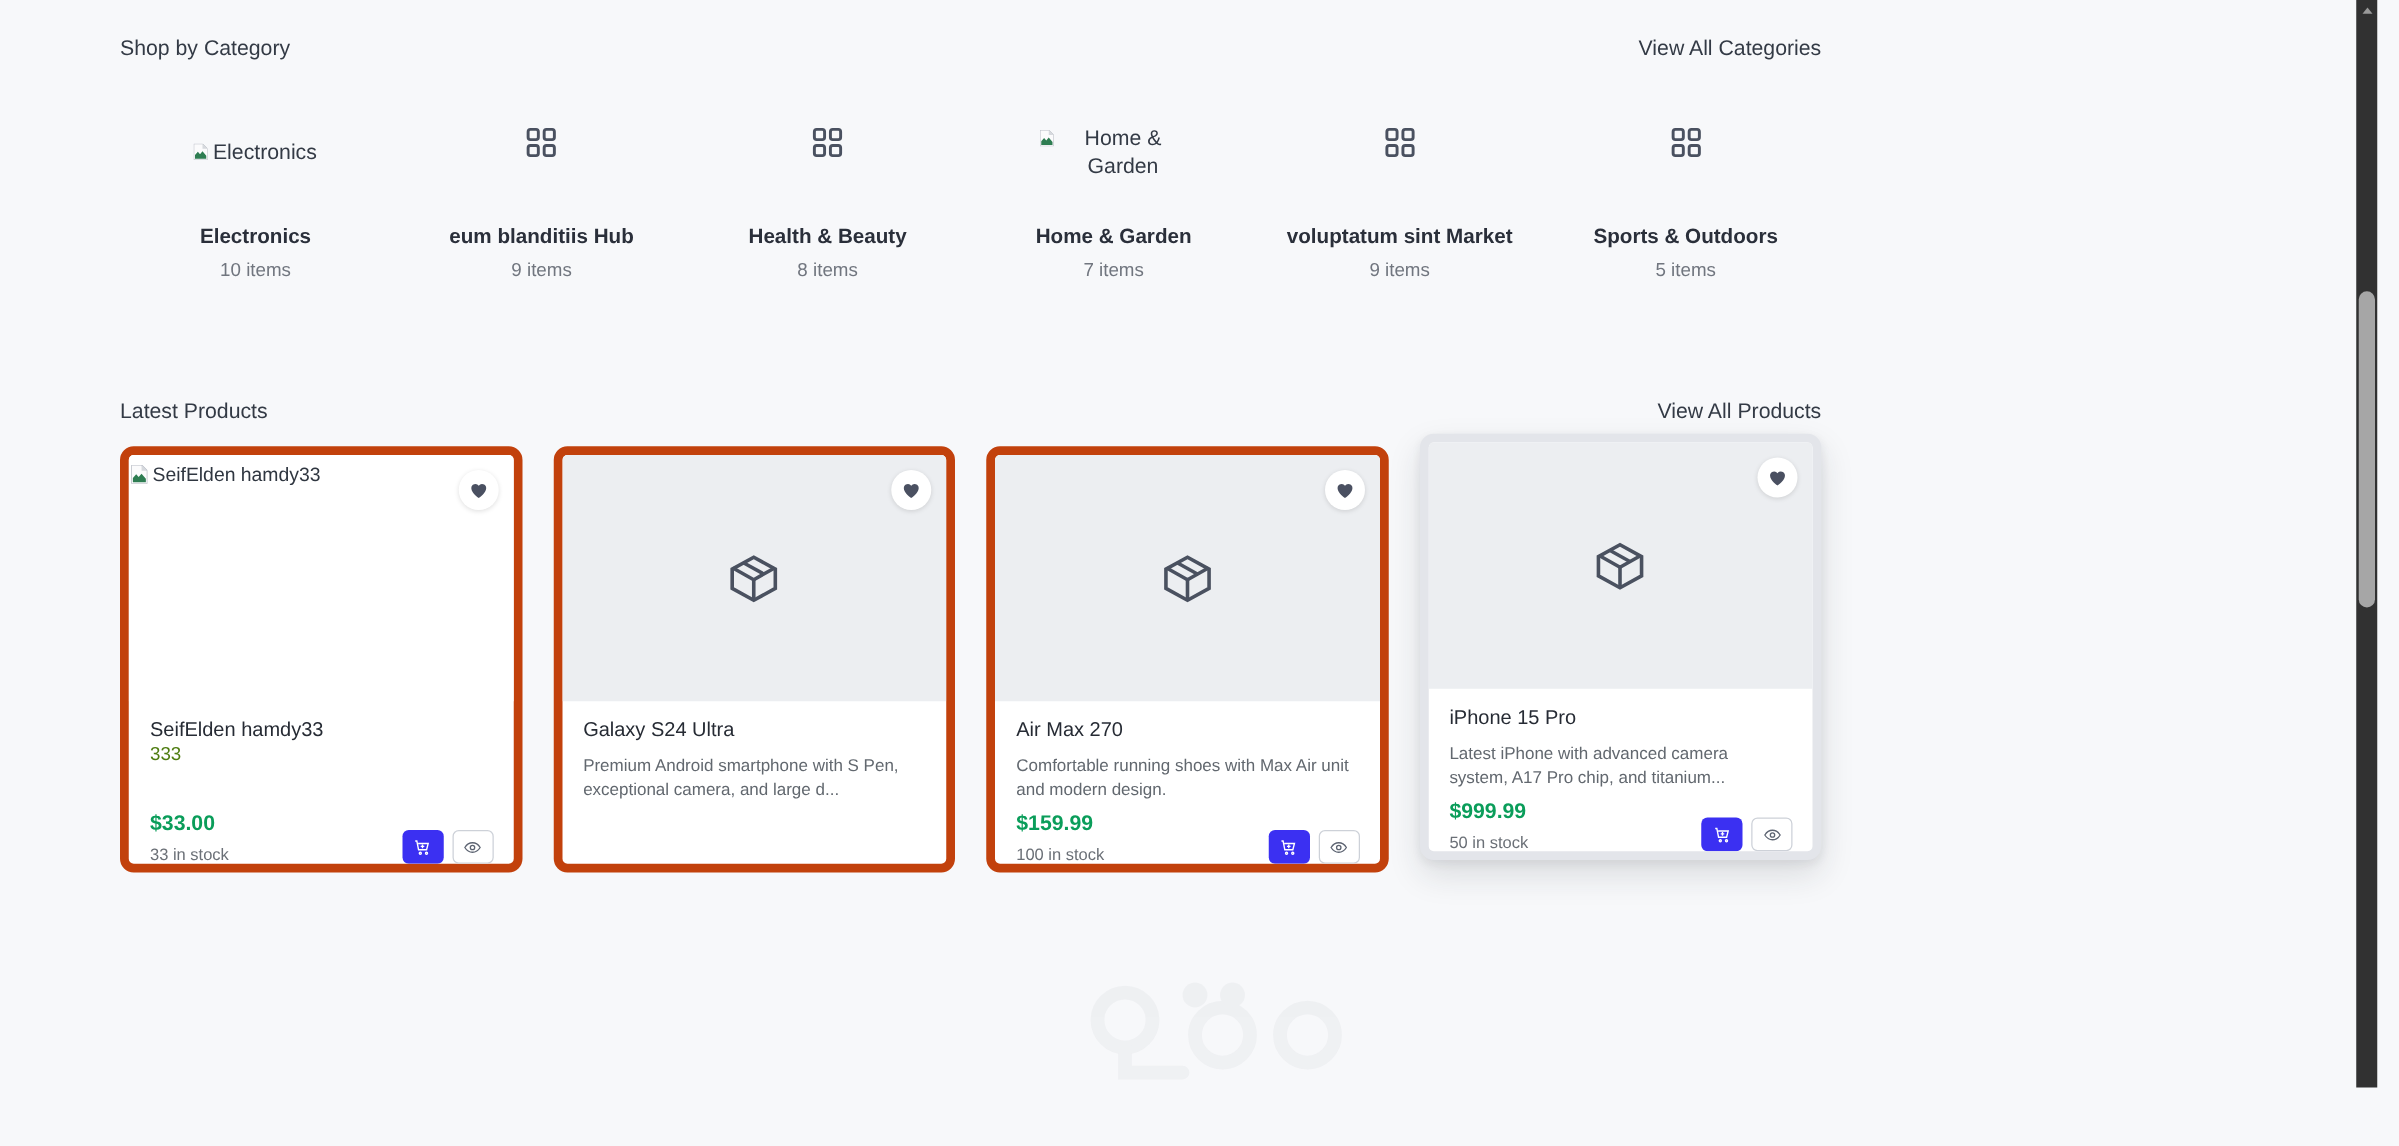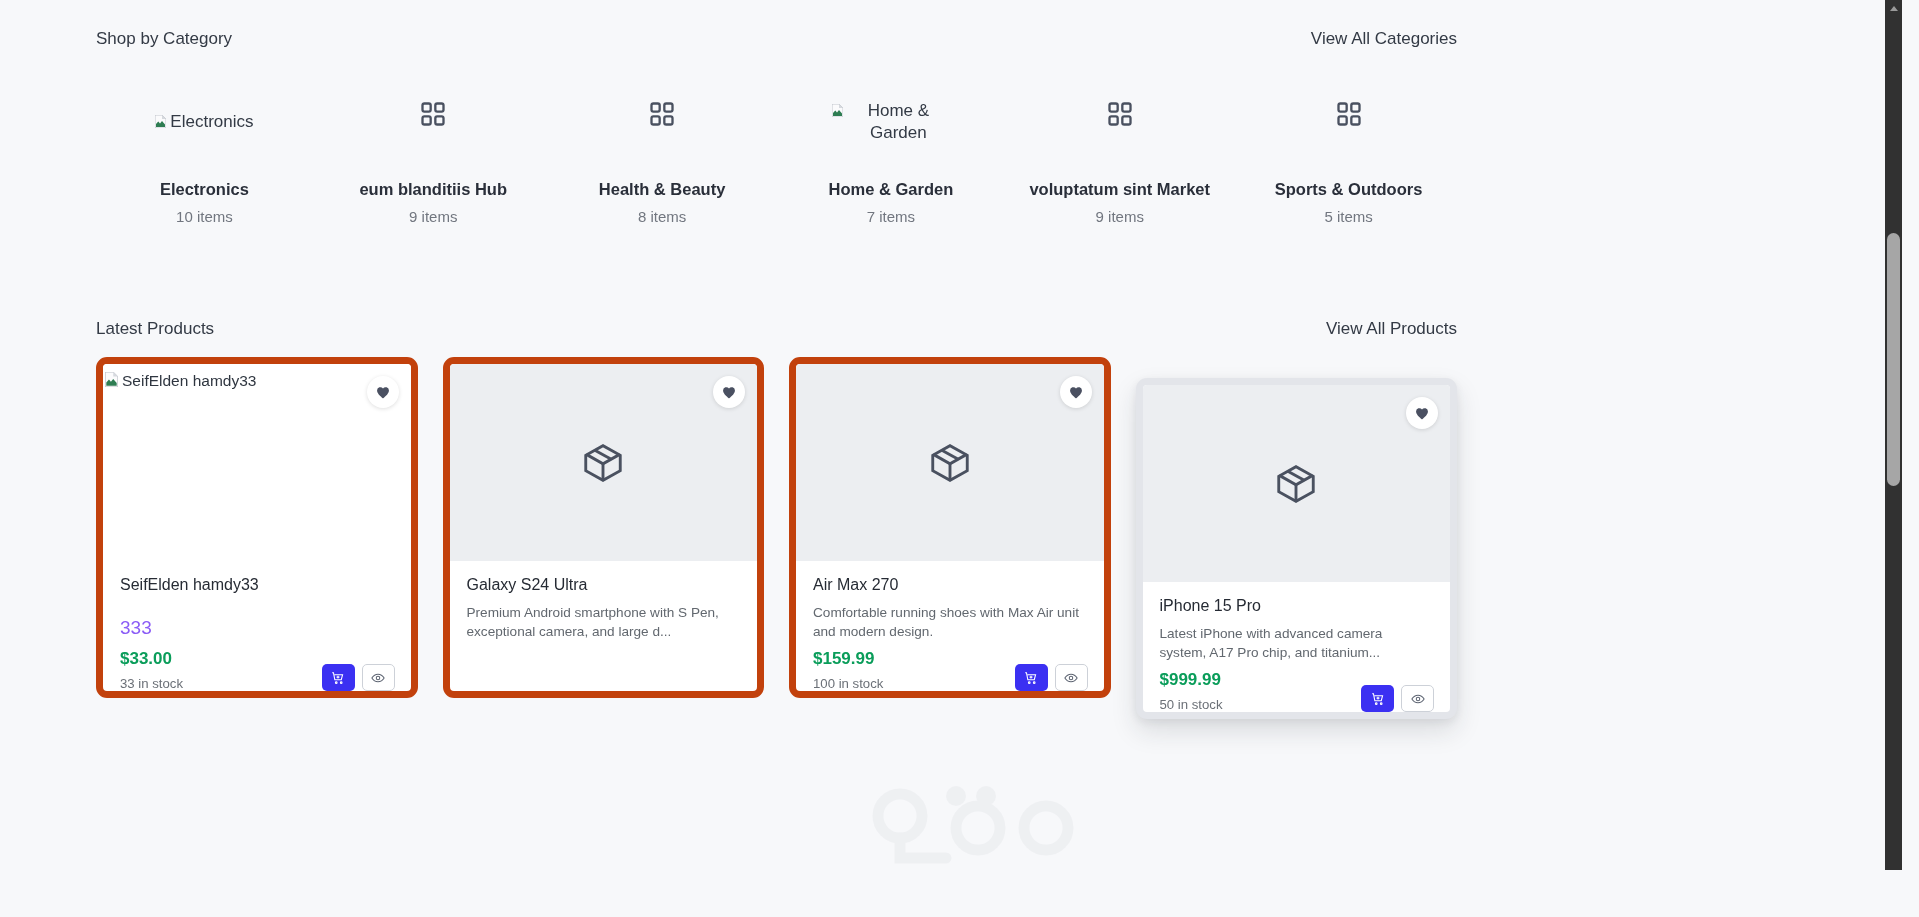--- a/index.html
+++ b/index.html
@@ -93,21 +93,20 @@
     background: #ffffff;
     border: 7px solid #c2410c;
     border-radius: 11px;
     overflow: hidden;
     height: 341px;
   }
   .card.raised {
     transform: translateY(-10px);
     box-shadow: 0 12px 26px rgba(30,35,45,.13), 0 3px 8px rgba(30,35,45,.07);
     border-color: #e3e5ea;
-    margin-top: 31px;
   }
   .card-media {
     position: relative;
     height: 197px;
     background: #eceef1;
     display: flex; align-items: center; justify-content: center;
   }
   .card-media.blank { background: #ffffff; align-items: flex-start; justify-content: flex-start; }
   .media-alt {
     display: flex; align-items: flex-start; gap: 4px;
@@ -121,21 +120,21 @@
     box-shadow: 0 1px 4px rgba(0,0,0,.13);
     display: flex; align-items: center; justify-content: center;
     cursor: pointer; z-index: 2;
   }
   .card-body { padding: 15px 17px 0 17px; position: relative; height: 144px; }
   .p-name { font-size: 16px; color: #262b34; font-weight: 400; }
   .p-desc {
     font-size: 13.6px; color: #62686f; line-height: 19px;
     margin-top: 9px;
   }
-  .p-sub  { font-size: 19px; color: #8b5cf6; margin-top: 23px; }
+  .p-sub  { font-size: 15px; color: #4d7c0f; margin-top: 1px; }
   .p-foot {
     position: absolute; left: 17px; right: 16px; bottom: 14px;
     display: flex; align-items: flex-end; justify-content: space-between;
   }
   .p-price { font-size: 17px; font-weight: 700; color: #0a9d5a; }
   .p-stock { font-size: 13.2px; color: #6b7077; margin-top: 7px; }
   .btn-row { display: flex; align-items: center; gap: 7px; }
   .btn-cart {
     width: 33px; height: 27px; border-radius: 5px;
     background: #3b30f2; border: none;

